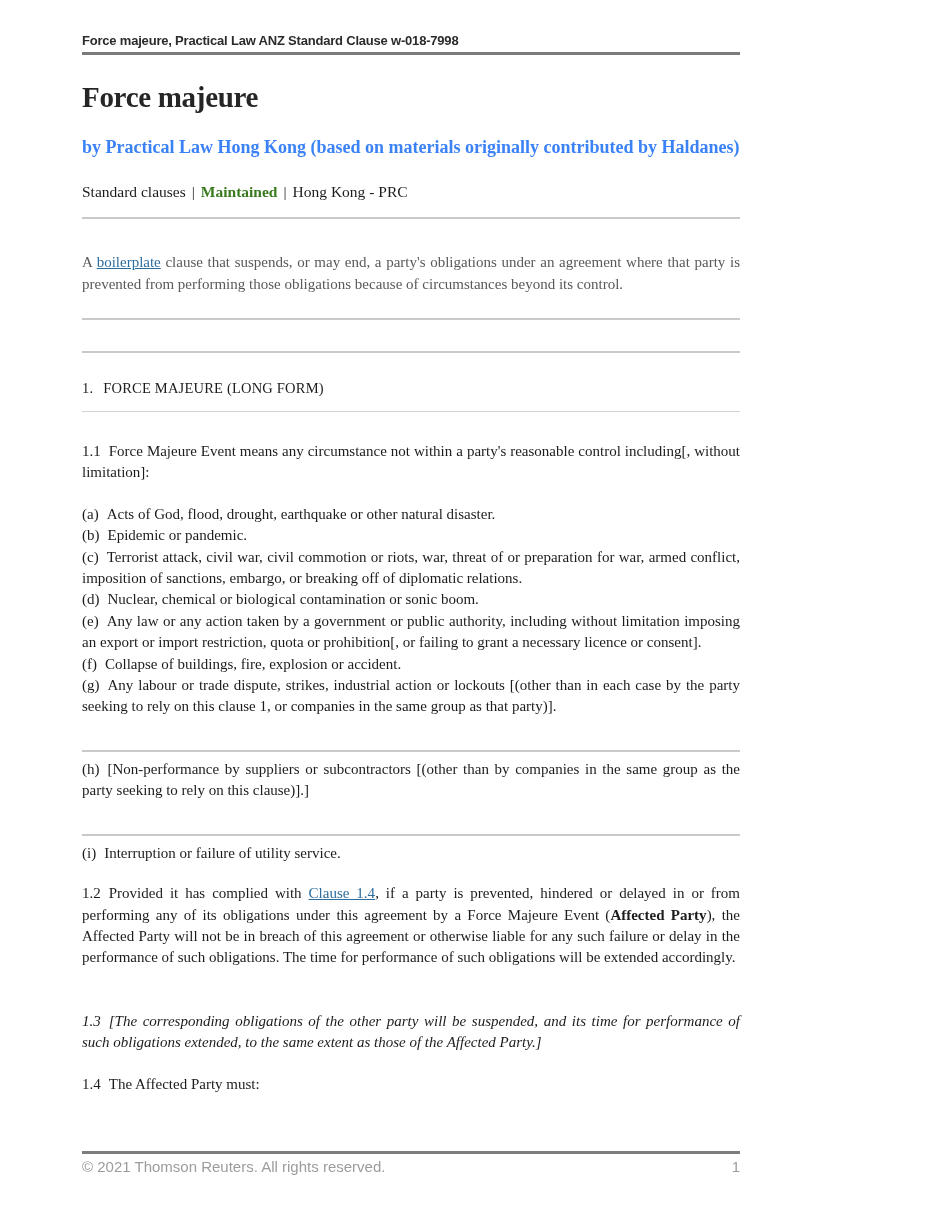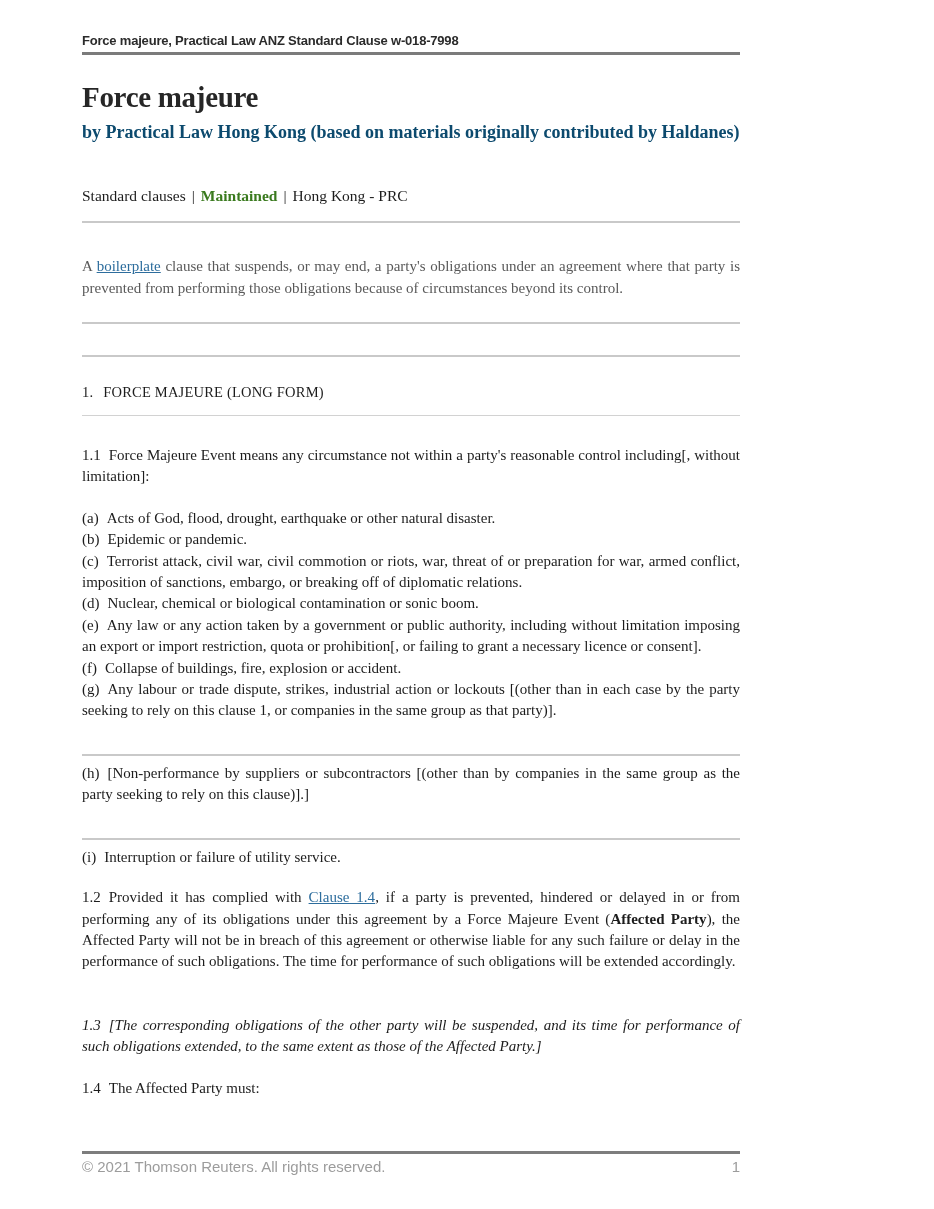--- a/index.html
+++ b/index.html
@@ -21,23 +21,23 @@
   }
   .rule-dark   { height: 3px; background: #7b7b7b; margin-top: 3px; }
   .rule-light  { height: 2px; background: #c9c9c9; }
   .rule-hair   { height: 1px; background: #d2d2d2; }
   .title {
     font-size: 29px; line-height: 30px; font-weight: bold;
     color: #262626; margin-top: 27px; letter-spacing: -0.3px;
   }
   .byline {
     font-size: 18px; line-height: 22px; font-weight: bold;
-    color: #0c4a6e; margin-top: 9px;
+    color: #3b82f6; margin-top: 24px;
   }
-  .meta { font-size: 15.5px; line-height: 19px; color: #1c1c1c; margin-top: 43px; }
+  .meta { font-size: 15.5px; line-height: 19px; color: #1c1c1c; margin-top: 24px; }
   .meta .sep { margin: 0 6px; color: #1c1c1c; }
   .status-maintained { color: #3a7a1e; font-weight: bold; }
   .rule-after-meta { margin-top: 16px; }
   .abstract {
     font-size: 15px; line-height: 22px; color: #595959;
     margin-top: 32px; text-align: justify;
   }
   a.link { color: #2d6d9d; text-decoration: underline; cursor: pointer; }
   .rule-abs-1 { margin-top: 23px; }
   .rule-abs-2 { margin-top: 31px; }

